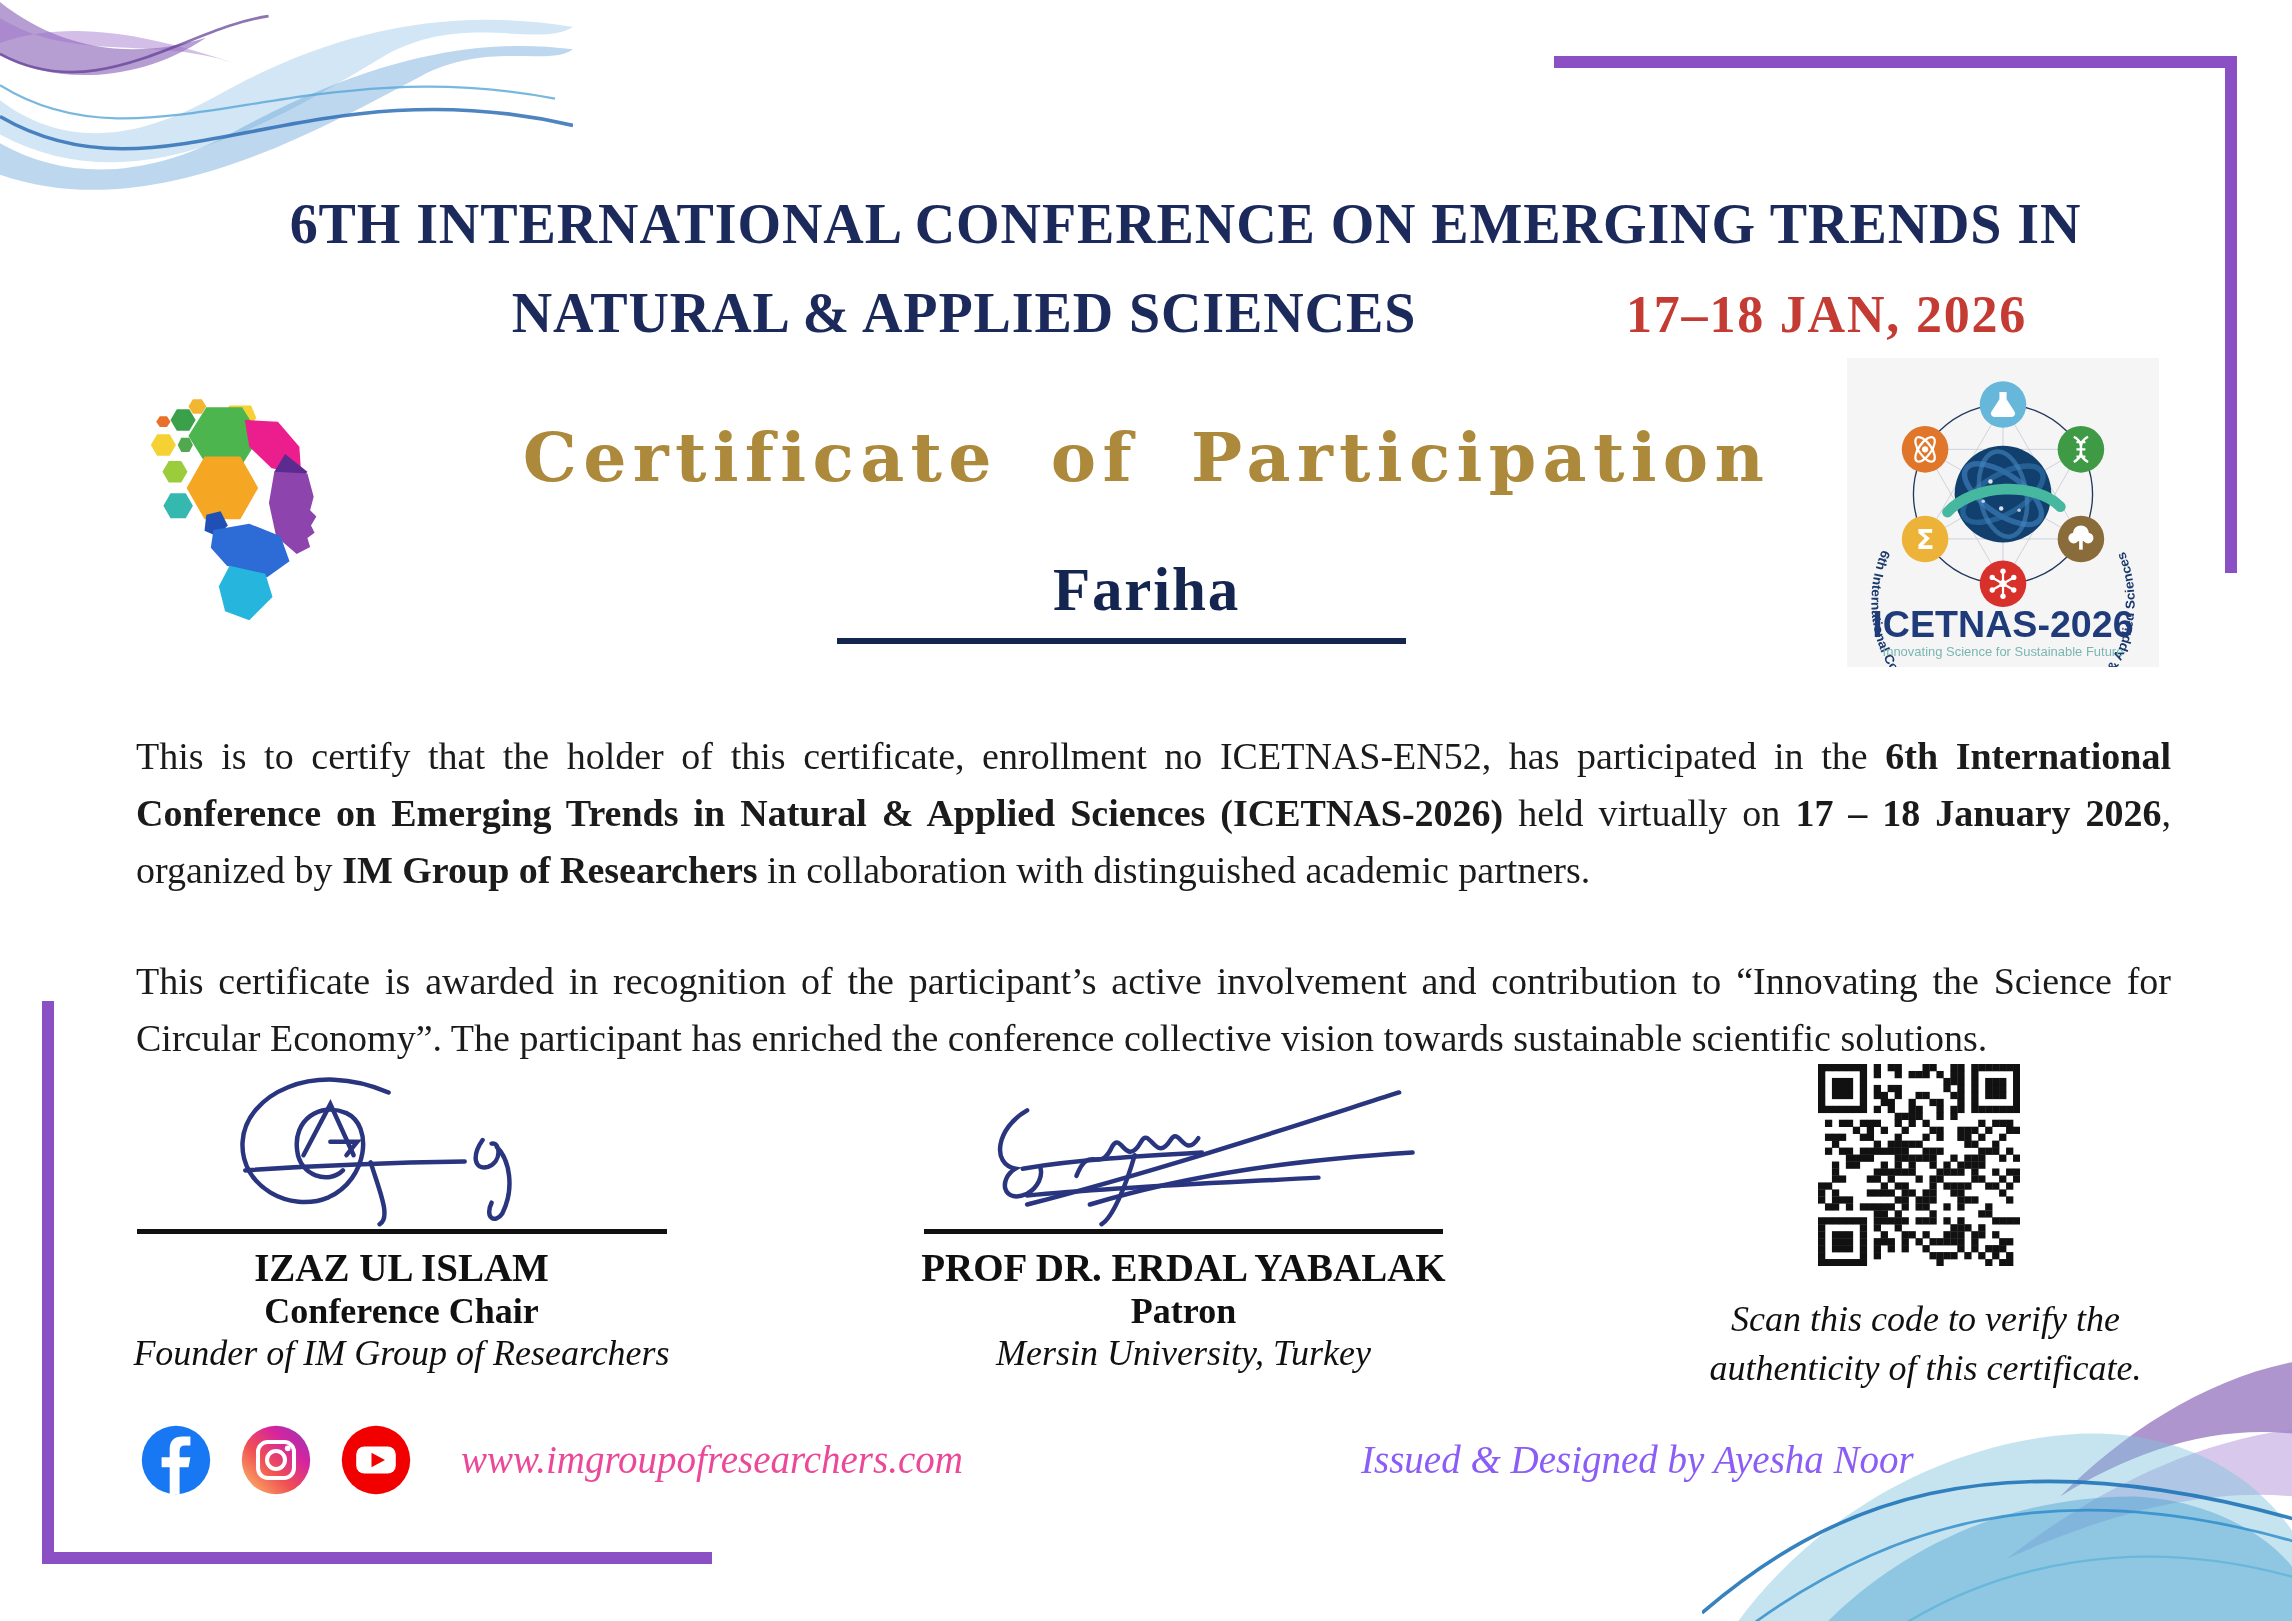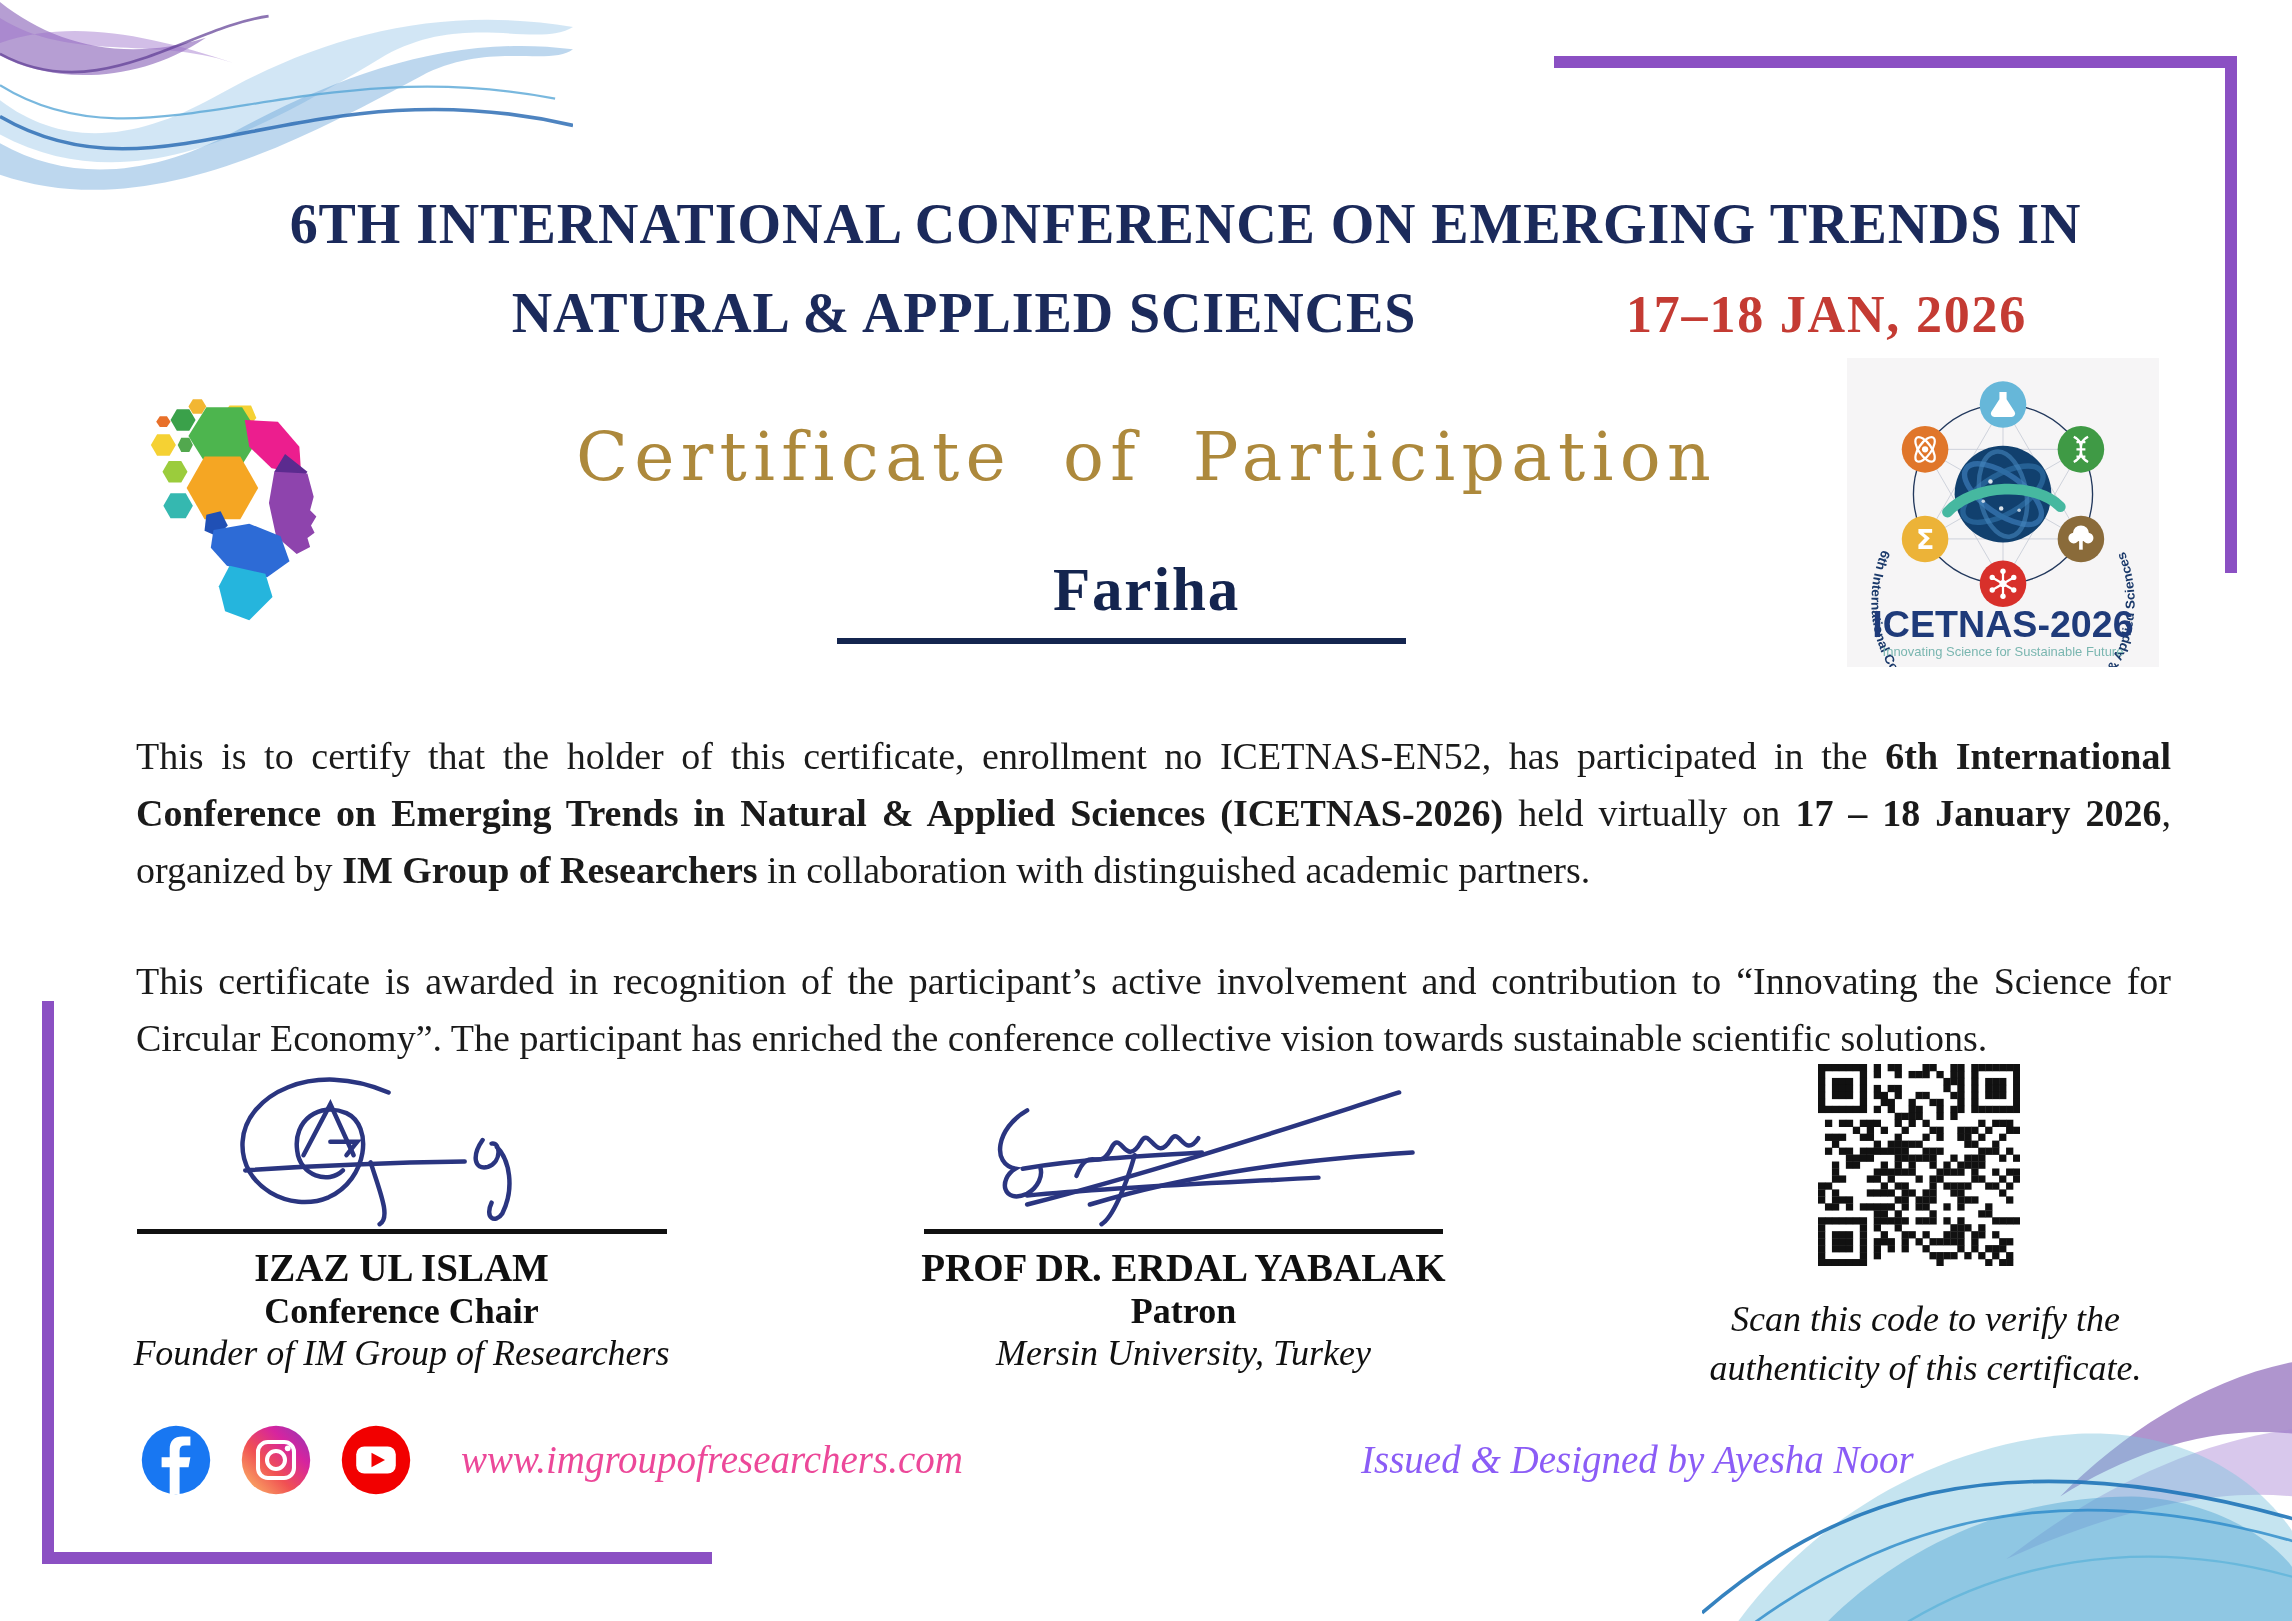--- a/index.html
+++ b/index.html
@@ -17,21 +17,21 @@
   .wave-br{position:absolute;right:0;bottom:0;}
 
   .title1{position:absolute;top:192px;left:0;width:2293px;text-align:center;
           font-size:56px;font-weight:bold;color:#1b2a5b;letter-spacing:0.9px;padding-left:39px;}
   .title2{position:absolute;top:281px;left:0;width:1928px;text-align:center;
           font-size:56px;font-weight:bold;color:#1b2a5b;letter-spacing:0.9px;}
   .event-date{position:absolute;top:285px;left:1626px;font-size:52px;font-weight:bold;
           color:#c43b33;letter-spacing:1.8px;}
 
   .gothic{position:absolute;top:417px;left:0;width:2293px;text-align:center;
-          font-size:68px;font-weight:normal;color:#ad893c;letter-spacing:6.3px;word-spacing:23px;
+          font-size:68px;font-weight:bold;color:#ad893c;letter-spacing:6.3px;word-spacing:23px;
           font-family:"DejaVu Serif",serif;}
 
   .recipient{position:absolute;top:555px;left:0;width:2293px;text-align:center;
           font-size:61px;font-weight:bold;color:#14254f;letter-spacing:1.8px;}
   .recipient-line{position:absolute;top:638px;left:837px;width:569px;height:6.3px;background:#14254f;}
 
   .brain-logo{position:absolute;left:124px;top:382px;}
   .badge-box{position:absolute;left:1847px;top:358px;width:312px;height:309px;background:#f6f5f6;}
 
   .para{position:absolute;left:136px;width:2035px;font-size:38px;line-height:1.5;

